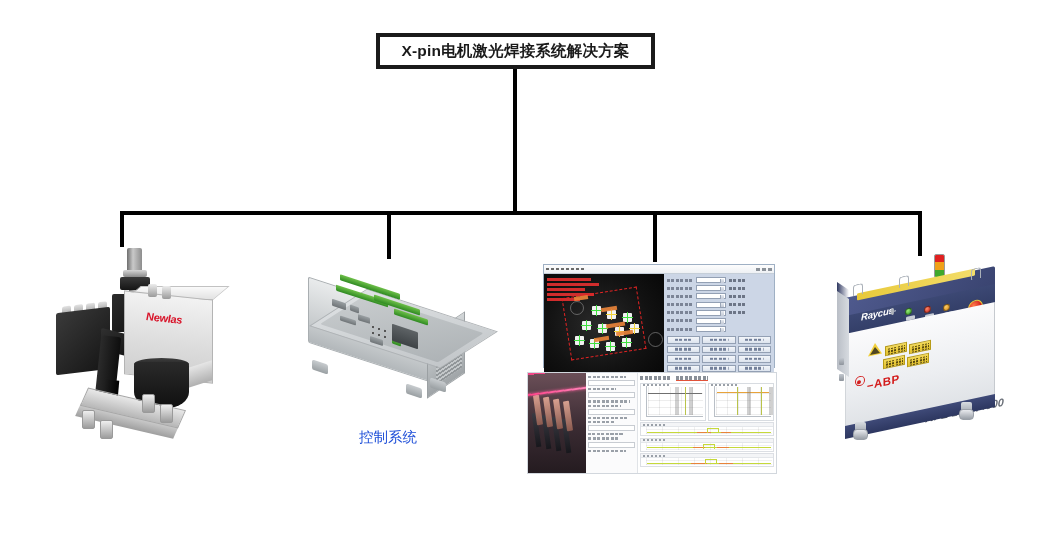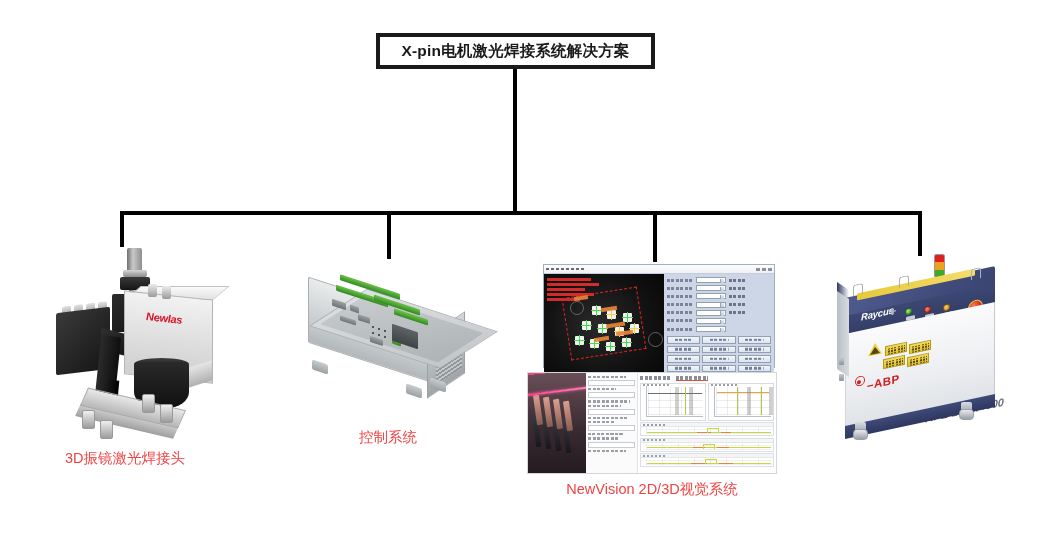--- a/index.html
+++ b/index.html
@@ -49,21 +49,21 @@
 
   
   .node {
     position: absolute;
     display: flex;
     flex-direction: column;
     align-items: center;
   }
   .node-caption {
     font-size: 14.5px;
-    color: #ef4444;
+    color: #1d4ed8;
     text-align: center;
     line-height: 21px;
     white-space: pre-line;
   }
 
   
   #node-scanner { left: 20px; top: 248px; width: 210px; }
   #scanner-art { position: relative; width: 175px; height: 200px; }
 
   .sc-fiber {
@@ -768,21 +768,20 @@
     <div class="sc-rotor-ring"></div>
     <div class="sc-rotor"></div>
     <div class="sc-rail"></div>
     <div class="sc-base-plate2"></div>
     <div class="sc-base-plate"></div>
     <span class="sc-foot" style="left:44px; top:162px;"></span>
     <span class="sc-foot" style="left:62px; top:172px;"></span>
     <span class="sc-foot" style="left:104px; top:146px;"></span>
     <span class="sc-foot" style="left:122px; top:156px;"></span>
   </div>
-  <div class="node-caption">3D振镜激光焊接头</div>
 </div>
 
 <div class="node" id="node-controller">
   <div id="controller-art">
     <div class="ct-body"></div>
     <div class="ct-body-right"></div>
     <div class="ct-vent"></div>
     <div class="ct-top"></div>
     <div class="ct-topface"></div>
 
@@ -1004,21 +1003,20 @@
             <span class="sgrid"></span>
             <span class="wave"></span>
             <span class="wave-or" style="left:50px; width:16px;"></span>
             <span class="bump" style="left:64px;"></span>
             <span class="wave-or" style="left:78px; width:14px;"></span>
           </div>
         </div>
       </div>
     </div>
   </div>
-  <div class="node-caption">NewVision 2D/3D视觉系统</div>
 </div>
 
 <div class="node" id="node-laser">
   <div id="laser-art">
     <div class="ls-tower-pole"></div>
     <div class="ls-tower">
       <i class="red"></i>
         <i class="amb"></i>
         <i class="grn"></i>
     </div>

